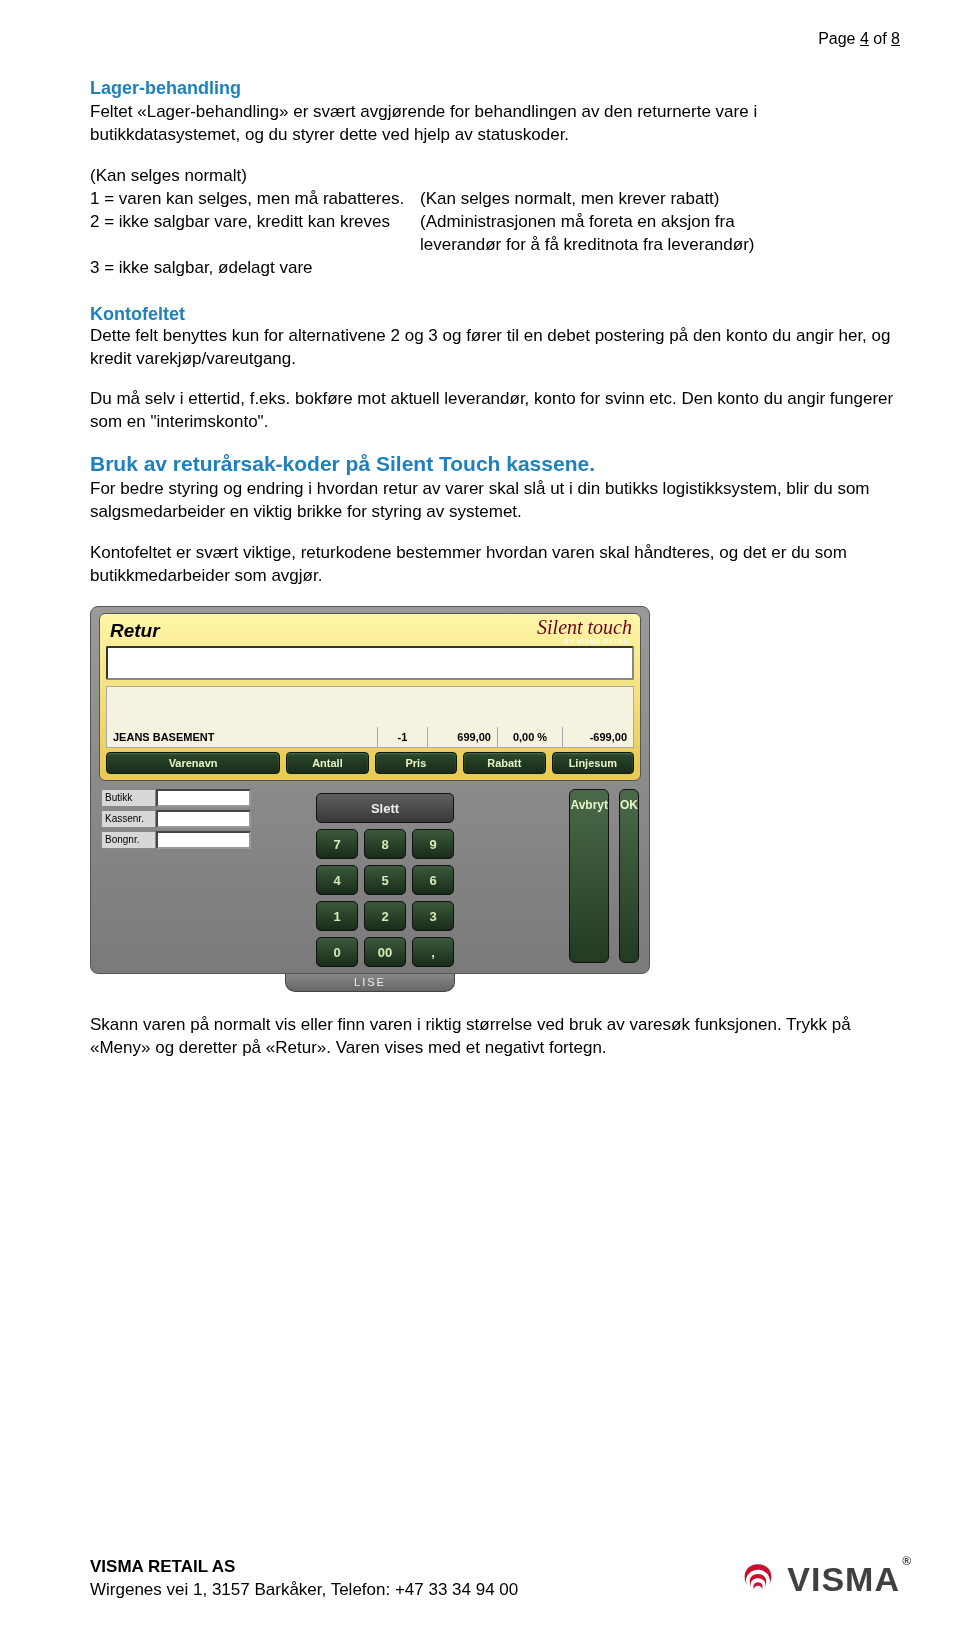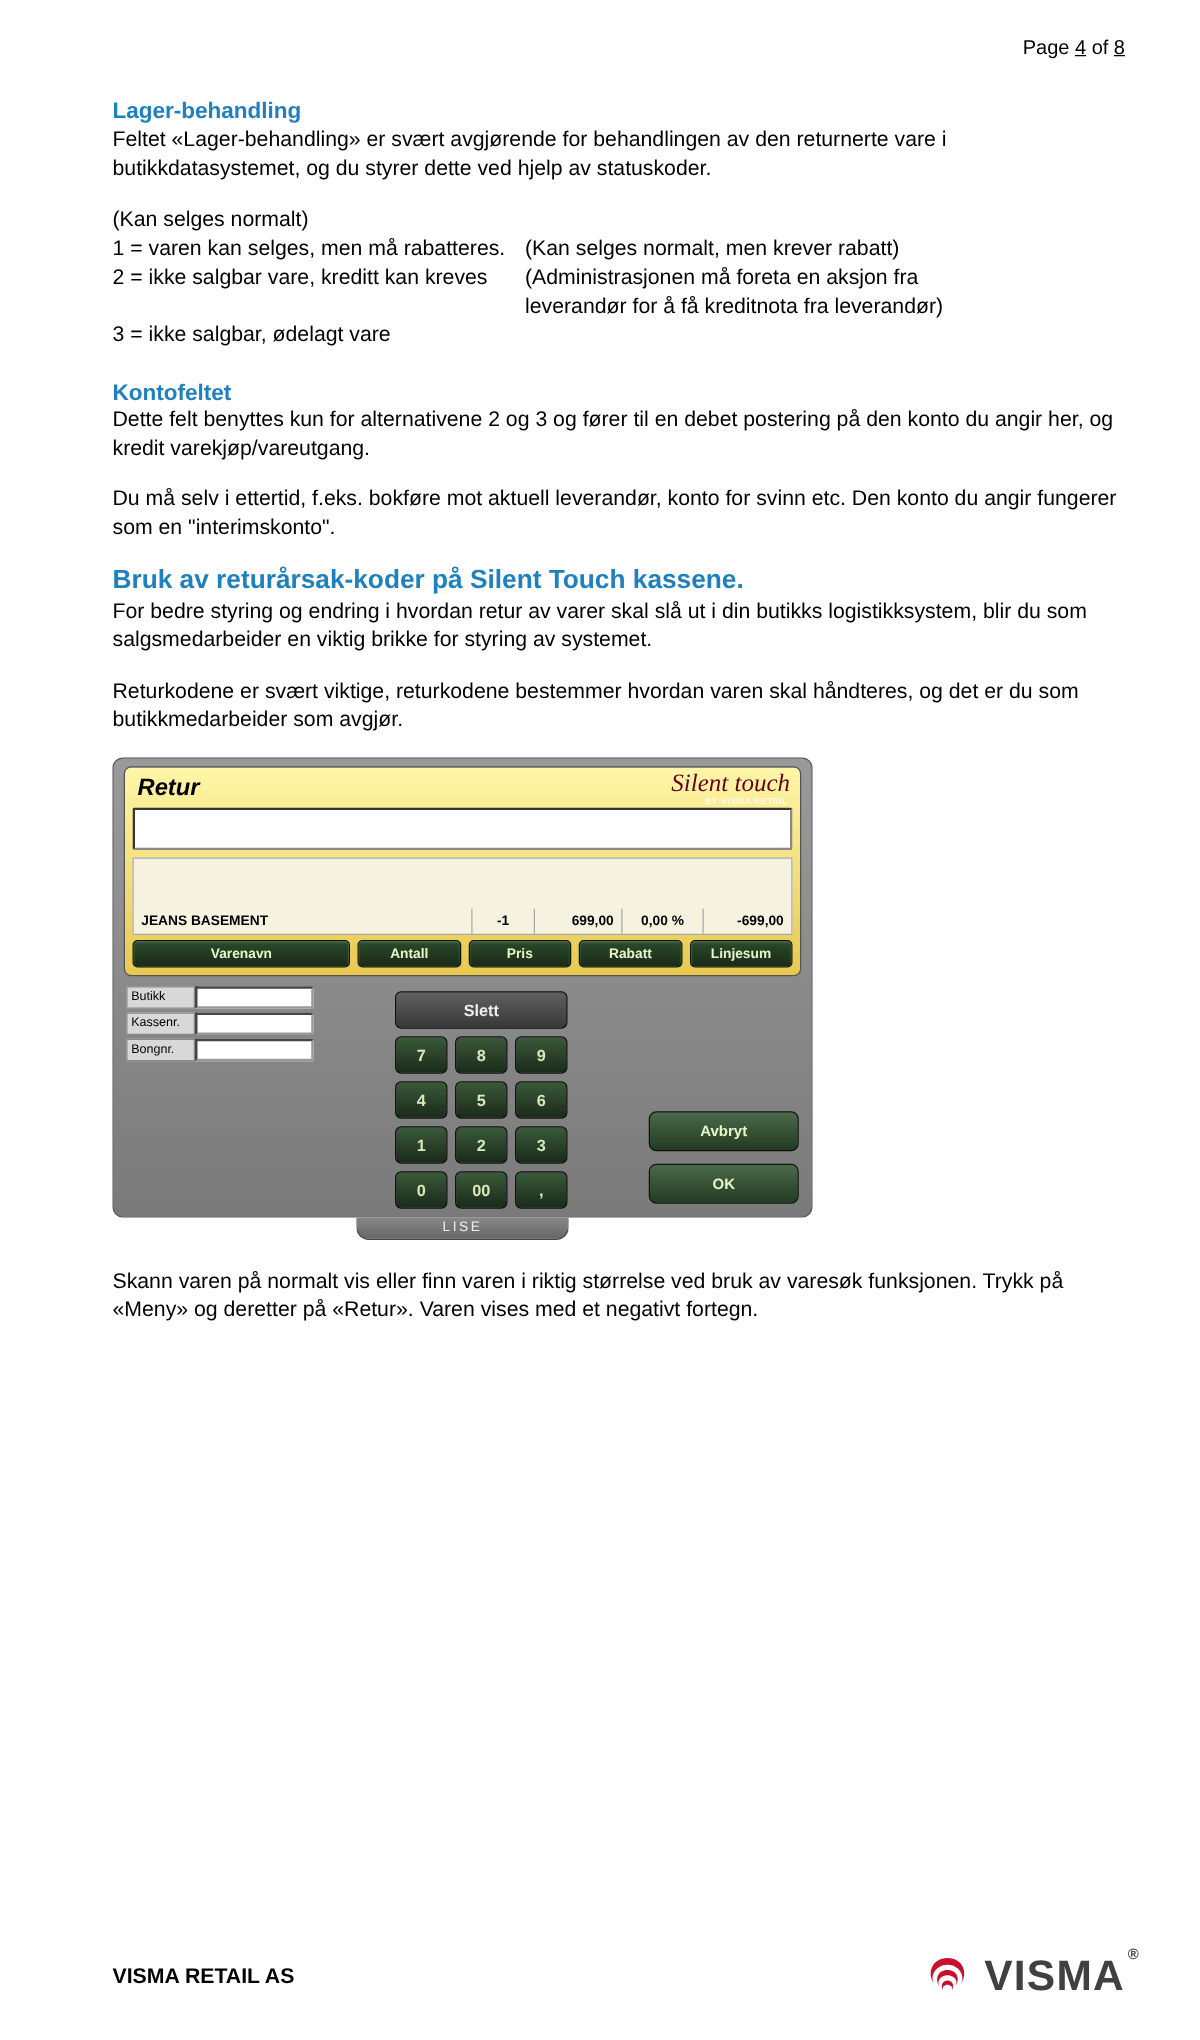--- a/index.html
+++ b/index.html
@@ -78,21 +78,21 @@
   .mini-input { flex:1; background:#fff; border: 2px inset #999; height: 18px; }
   .keypad { flex: 1; display: grid; grid-template-columns: repeat(3, 42px); gap: 6px; justify-content: center; align-content: start; padding-top: 4px;}
   .key {
     width: 42px; height: 30px;
     background: linear-gradient(#3a5a3a, #1a2a1a);
     color: #d8e8b8; font-size: 13px; font-weight: bold;
     border: 1px solid #111; border-radius: 5px;
     display: flex; align-items: center; justify-content: center;
   }
   .key.wide { grid-column: span 3; width: auto; background: linear-gradient(#606060,#383838); color:#eee;}
-  .pos-right { width: 120px; display: flex; flex-direction: column; justify-content: flex-end; gap: 10px; padding-bottom: 4px;}
+  .pos-right { width: 120px; display: flex; justify-content: flex-end; gap: 10px; padding-bottom: 4px;}
   .act-btn {
     background: linear-gradient(#4a6a4a, #233a23);
     color: #e8f5c8; font-size: 12px; font-weight: bold;
     border: 1px solid #111; border-radius: 6px;
     padding: 8px 0; text-align: center;
   }
   .pos-tab {
     width: 170px; margin: 0 auto;
     background: linear-gradient(#888,#666);
     border: 1px solid #444; border-top: none;
@@ -144,21 +144,21 @@
       <div class="left">3 = ikke salgbar, ødelagt vare</div>
     </div>
 </div>
 
 <div class="subhead">Kontofeltet</div>
 <div class="para">Dette felt benyttes kun for alternativene 2 og 3 og fører til en debet postering på den konto du angir her, og kredit varekjøp/vareutgang.</div>
 <div class="para">Du må selv i ettertid, f.eks. bokføre mot aktuell leverandør, konto for svinn etc. Den konto du angir fungerer som en "interimskonto".</div>
 
 <div class="bighead">Bruk av returårsak-koder på Silent Touch kassene.</div>
 <div class="para">For bedre styring og endring i hvordan retur av varer skal slå ut i din butikks logistikksystem, blir du som salgsmedarbeider en viktig brikke for styring av systemet.</div>
-<div class="para">Returkodene er svært viktige, returkodene bestemmer hvordan varen skal håndteres, og det er du som butikkmedarbeider som avgjør.</div>
+<div class="para">Kontofeltet er svært viktige, returkodene bestemmer hvordan varen skal håndteres, og det er du som butikkmedarbeider som avgjør.</div>
 
 <div class="pos-wrap">
   <div class="pos">
     <div class="pos-top">
       <div class="pos-title">Retur</div>
       <div class="silent-logo">Silent touch</div>
       <div class="silent-sub">BY VISMA RETAIL</div>
       <div class="pos-search"></div>
       <div class="data-row">
         <div class="dc1">JEANS BASEMENT</div>
@@ -212,20 +212,21 @@
     </div>
   </div>
   <div class="pos-tab">LISE</div>
 </div>
 
 <div class="para">Skann varen på normalt vis eller finn varen i riktig størrelse ved bruk av varesøk funksjonen. Trykk på «Meny» og deretter på «Retur». Varen vises med et negativt fortegn.</div>
 
 <div class="footer">
   <div class="footer-left">
     <div class="company">VISMA RETAIL AS</div>
+    <div>Wirgenes vei 1, 3157 Barkåker, Telefon: +47 33 34 94 00</div>
   </div>
   <div class="visma-logo">
     <div class="visma-swirl">
       <svg viewBox="0 0 100 100">
         <path d="M50 15 C 20 15, 10 45, 25 65 C 15 50, 28 28, 50 28 C 72 28, 85 50, 75 65 C 90 45, 80 15, 50 15 Z" fill="#c8102e"></path>
         <path d="M50 38 C 32 38, 25 55, 35 70 C 28 58, 38 48, 50 48 C 62 48, 72 58, 65 70 C 75 55, 68 38, 50 38 Z" fill="#c8102e"></path>
         <path d="M50 58 C 40 58, 36 68, 42 78 C 38 70, 45 66, 50 66 C 55 66, 62 70, 58 78 C 64 68, 60 58, 50 58 Z" fill="#c8102e"></path>
       </svg>
     </div>
     <div class="visma-text">

